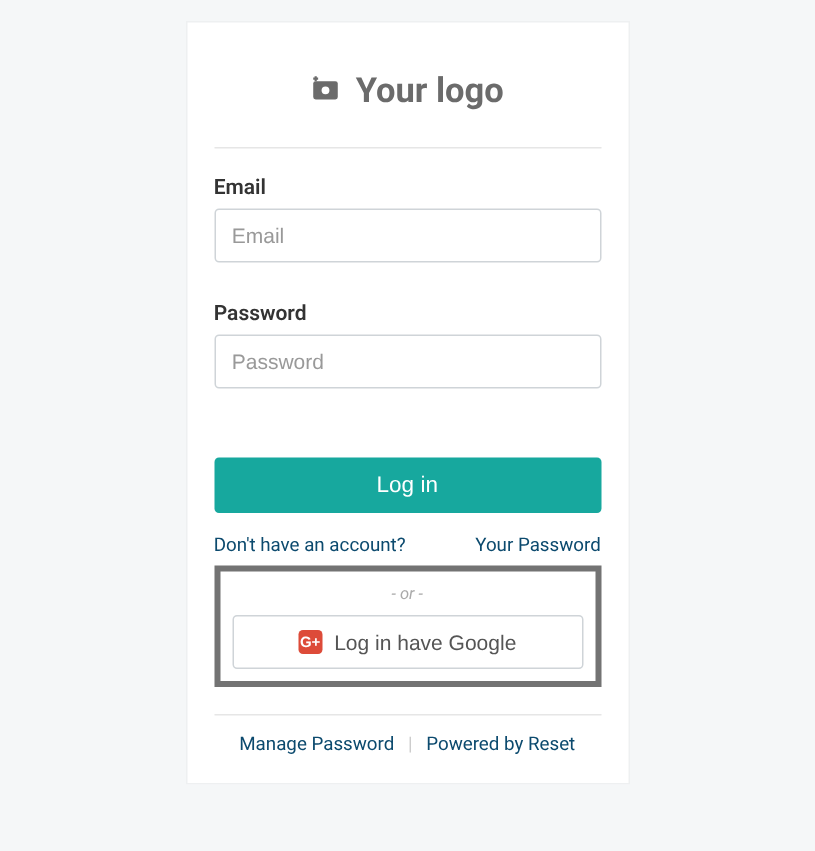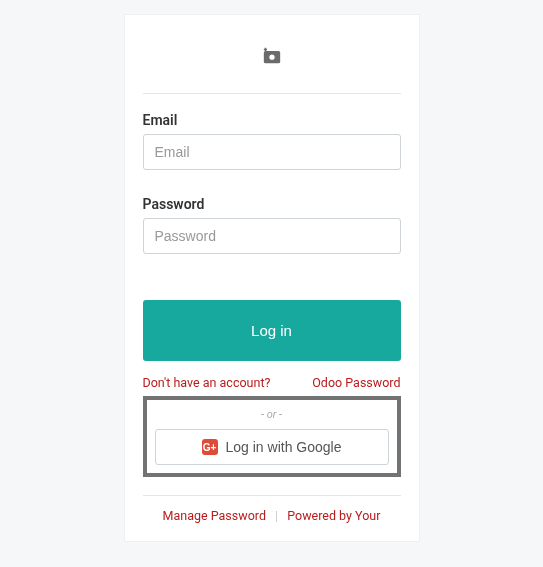--- a/index.html
+++ b/index.html
@@ -64,33 +64,33 @@
       border-radius: 3px;
       color: #555;
     }
     .text-input::placeholder { color: #999; }
     .spacer-before-login { height: 20px; }
     .login-btn {
       width: 100%;
       background: #17a89e;
       color: #fff;
       border: none;
-      padding: 22px 0;
+      padding: 10px 0;
       font-size: 15px;
       border-radius: 3px;
       cursor: pointer;
     }
     .links-row {
       display: flex;
       justify-content: space-between;
       margin-top: 14px;
       font-size: 12.5px;
     }
     .link {
-      color: #b91c1c;
+      color: #0c4a6e;
       text-decoration: none;
       cursor: pointer;
     }
     .or-text {
       text-align: center;
       font-size: 11px;
       color: #aaa;
       font-style: italic;
       margin-top: 8px;
       margin-bottom: 8px;
@@ -143,20 +143,21 @@
 
   <div class="logo-area">
     <div class="logo-inner">
       <span class="logo-icon">
         <svg width="20" height="18" viewBox="0 0 24 22" fill="none" stroke="currentColor" stroke-width="1.6">
           <rect x="2" y="5" width="20" height="15" rx="2" fill="#6b6b6b" stroke="none"></rect>
           <circle cx="12" cy="12.5" r="4" fill="#fff"></circle>
           <path d="M4 1 L4 5 M2 3 L6 3" stroke="#6b6b6b" stroke-width="1.8"></path>
         </svg>
       </span>
+      <span class="logo-text">Your logo</span>
     </div>
   </div>
 
   <hr class="divider">
 
   <div class="field-group">
     <label class="label">Email</label>
     <input type="text" class="text-input" placeholder="Email" style="">
   </div>
 
@@ -164,32 +165,32 @@
     <label class="label">Password</label>
     <input type="password" class="text-input" placeholder="Password" style="">
   </div>
 
   <div class="spacer-before-login"></div>
 
   <button class="login-btn">Log in</button>
 
   <div class="links-row">
     <a class="link">Don't have an account?</a>
-    <a class="link">Odoo Password</a>
+    <a class="link">Your Password</a>
   </div>
 
   <div class="highlight-box">
     <div class="or-text" style="margin-top:0;">- or -</div>
     <button class="google-btn">
       <span class="gplus-icon">G+</span>
-      <span>Log in with Google</span>
+      <span>Log in have Google</span>
     </button>
   </div>
 
   <hr class="divider2">
 
   <div class="footer-links">
     <a class="link">Manage Password</a>
     <span class="sep">|</span>
-    <a class="link">Powered by Your</a>
+    <a class="link">Powered by Reset</a>
   </div>
 
 </div>
 
 </body></html>

